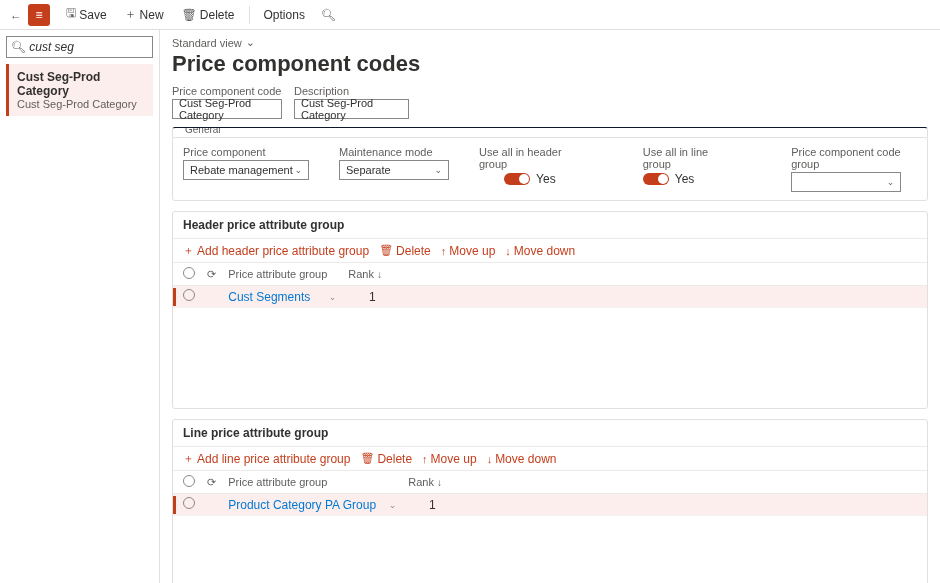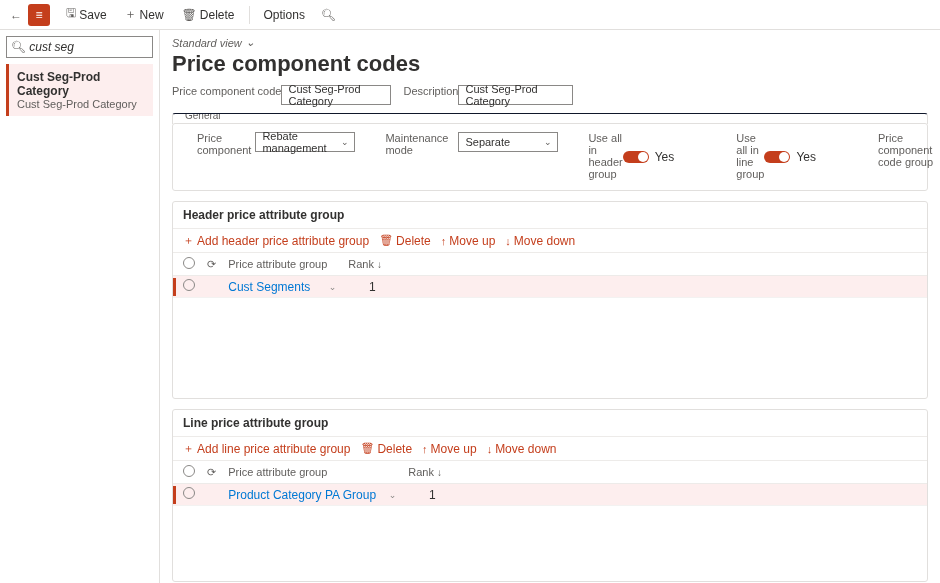--- a/index.html
+++ b/index.html
@@ -15,25 +15,25 @@
 
   .layout { display: flex; height: calc(583px - 30px); }
   .sidebar { width: 160px; border-right: 1px solid #e1dfdd; padding: 6px; }
   .filter-box { display: flex; align-items: center; border: 1px solid #8a8886; height: 22px; padding: 0 4px; }
   .filter-box input { border: none; outline: none; width: 100%; font-size: 12px; color: #323130; font-style: italic; background: transparent; }
   .list-item { margin-top: 6px; padding: 6px 8px; background: #fdeeee; border-left: 3px solid #c43e1c; }
   .list-item .title { font-weight: 600; font-size: 12px; }
   .list-item .sub { font-size: 11px; color: #605e5c; }
 
   .main { flex: 1; overflow: auto; padding: 6px 12px 0 12px; }
-  .view-row { font-size: 11px; color: #605e5c; display: flex; align-items: center; gap: 4px; font-style: italic; }
+  .view-row { font-size: 11px; color: #605e5c; display: flex; align-items: center; gap: 4px; }
   .page-title { font-size: 22px; font-weight: 600; margin: 2px 0 8px 0; }
 
   .fields-row { display: flex; gap: 12px; margin-bottom: 8px; }
-  .field { display: flex; flex-direction: row; }
+  .field { display: flex; flex-direction: column; }
   .field label { font-size: 11px; color: #605e5c; margin-bottom: 2px; }
   .inputlike { border: 1px solid #8a8886; height: 20px; font-size: 11px; display: flex; align-items: center; padding: 0 6px; min-width: 100px; background: #fff; justify-content: space-between; }
   .inputlike .chev { color: #605e5c; font-size: 9px; }
 
   .panel { border: 1px solid #e1dfdd; border-radius: 3px; margin-bottom: 10px; }
   .panel-overflow { height: 11px; border-left: 1px solid #e1dfdd; border-right: 1px solid #e1dfdd; border-top: 1px solid #0f172a; border-radius: 3px 3px 0 0; overflow: hidden; color: #605e5c; font-size: 10px; padding-left: 12px; line-height: 4px; margin-bottom: -1px;}
   .panel-heading { font-size: 12px; font-weight: 600; padding: 6px 10px; border-bottom: 1px solid #edebe9; }
   .panel-toolbar { display: flex; align-items: center; gap: 10px; padding: 4px 10px; font-size: 12px; }
   .tool-link { color: #c43e1c; cursor: pointer; display: flex; align-items: center; gap: 3px; }
   .tool-link .ico { font-size: 11px; }
@@ -112,25 +112,25 @@
       </div>
       <div class="field">
         <label>Description</label>
         <div class="inputlike" style="width:115px;">
             <span>Cust Seg-Prod Category</span>
           </div>
       </div>
     </div>
 
     <div class="panel-overflow"><span>General</span></div>
-    <div class="panel" style="padding:8px 24px;">
+    <div class="panel" style="padding:8px 10px;">
       <div class="fields-row" style="margin-bottom:0;">
         <div class="field">
           <label>Price component</label>
-          <div class="inputlike" style="width:104px;">
+          <div class="inputlike" style="width:126px;">
               <span>Rebate management</span>
               <span class="chev">⌄</span>
             </div>
         </div>
         <div class="field" style="margin-left:18px;">
           <label>Maintenance mode</label>
           <div class="inputlike" style="width:110px;">
               <span>Separate</span>
               <span class="chev">⌄</span>
             </div>

